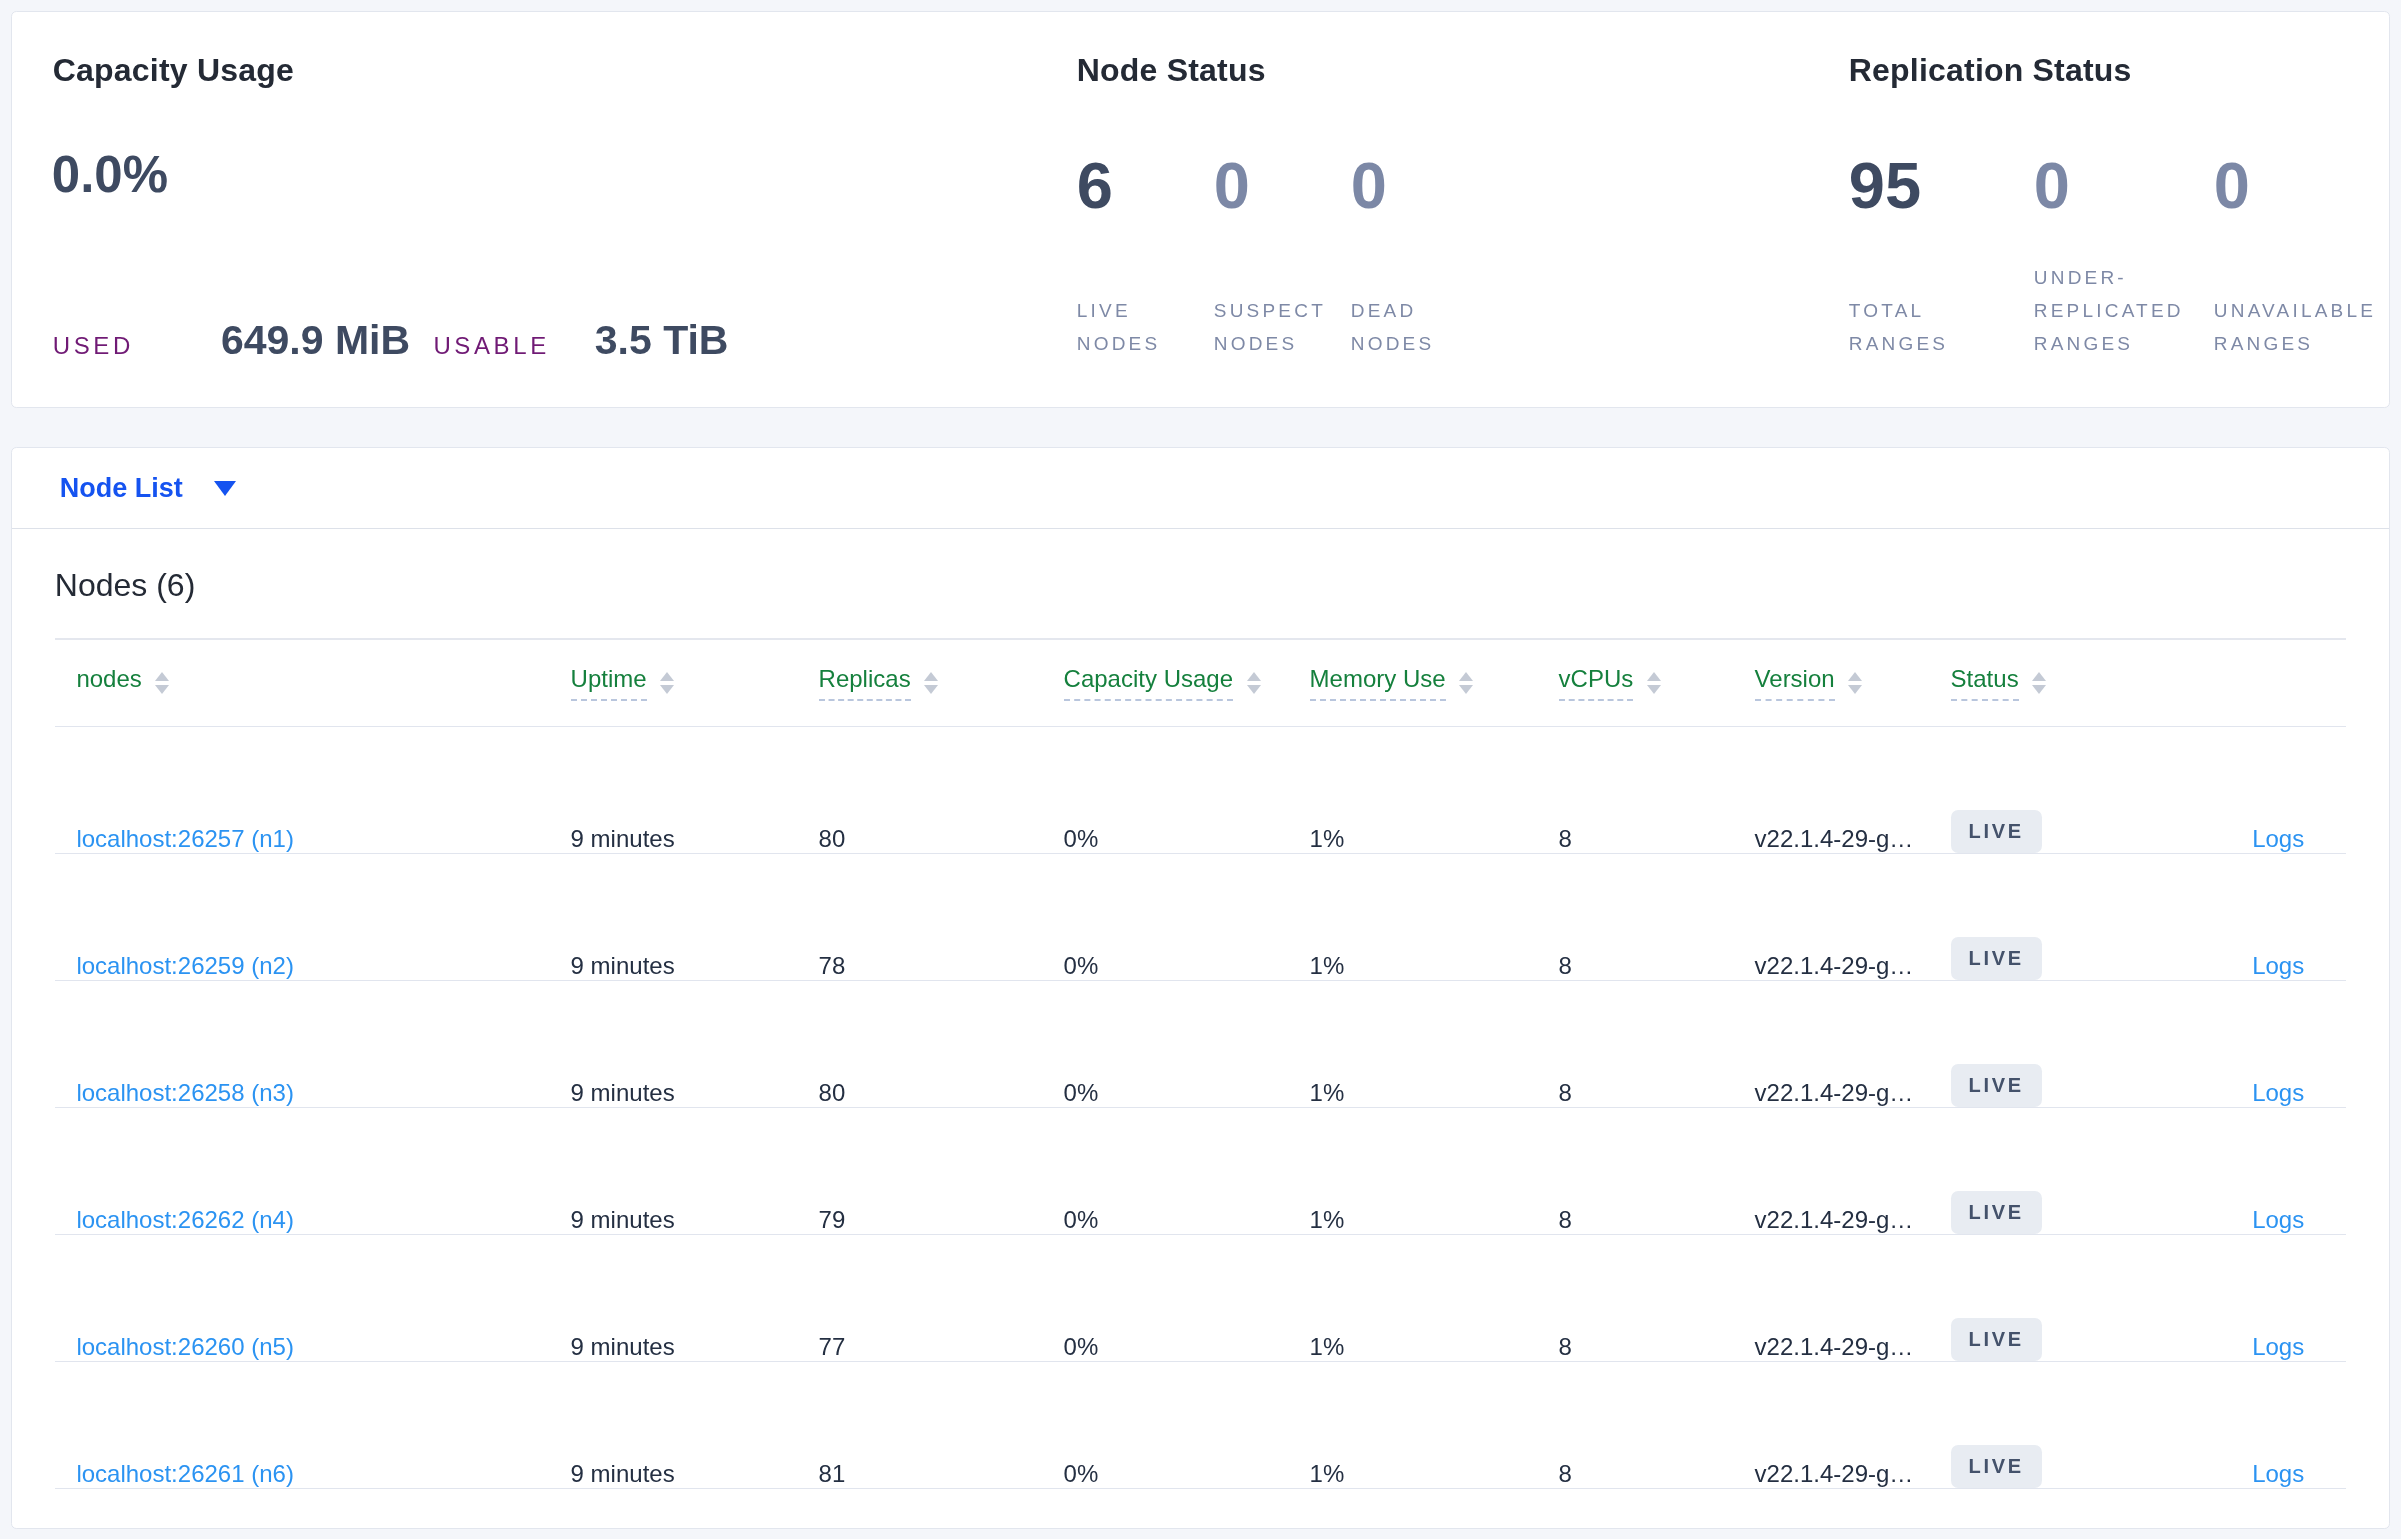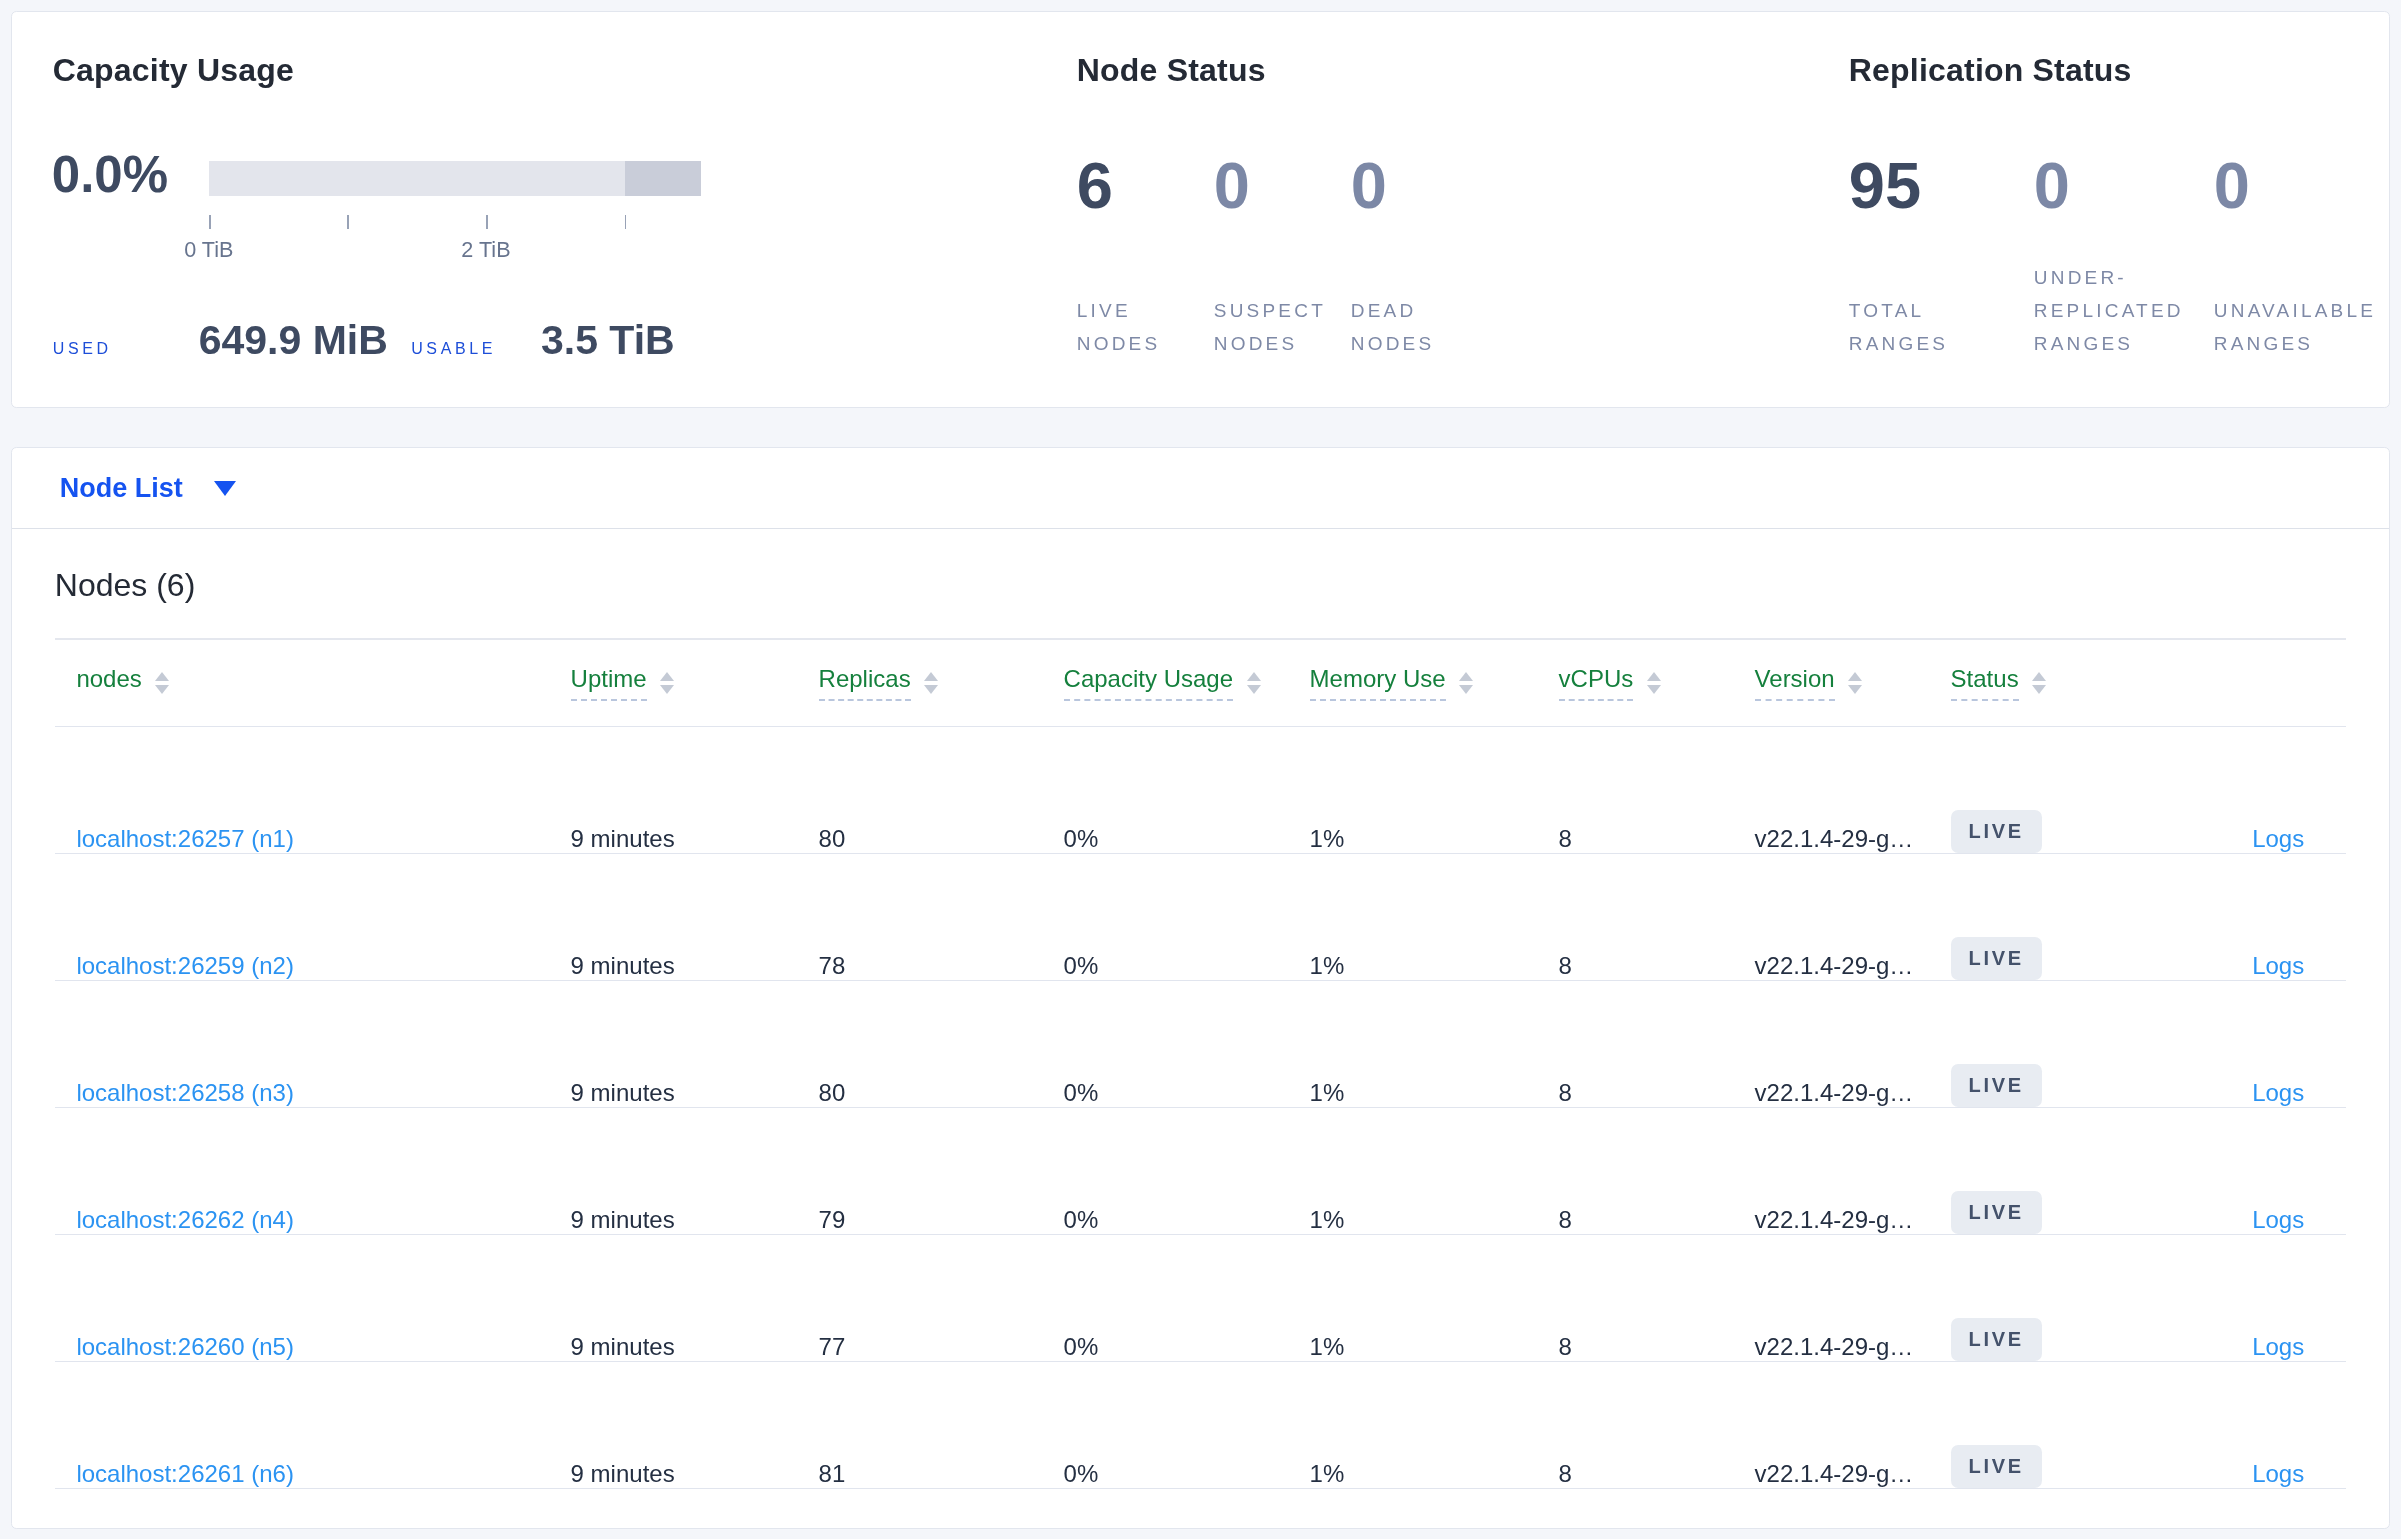--- a/index.html
+++ b/index.html
@@ -34,21 +34,21 @@
   .bar-dark { position:absolute; right:0; top:0; bottom:0; background:#c9cdd9; }
   .bar-tick { position:absolute; top:54px; width:1.8px; height:14.4px; background:#98a2b6; }
   .bar-tick-label {
     position:absolute; top:76px; transform:translateX(-50%);
     font-size:21.6px; color:#67748e; white-space:nowrap;
   }
   .cap-usage {
     position:absolute; left:41px; top:305px;
     display:flex; align-items:baseline; white-space:nowrap;
   }
-  .kv-label { font-size:16px; letter-spacing:3.6px; color:#1d4ed8; font-weight:400; }
+  .kv-label { font-size:24px; letter-spacing:3.6px; color:#701a75; font-weight:400; }
   .kv-value { font-size:41px; font-weight:700; color:#3e4a61; }
   .g1 { margin-right:87px; } .g2 { margin-right:23.4px; } .g3 { margin-right:45px; }
 
   .stat-num {
     position:absolute; top:141px; font-size:65px; font-weight:700; line-height:1;
     color:#7c88a6;
   }
   .stat-num.strong { color:#3e4a61; }
   .stat-label {
     position:absolute; top:240px; height:108px;
@@ -101,32 +101,20 @@
   }
 </style>
 </head>
 <body>
 
 <section class="card card-summary">
 
   <h3 class="sec-title t-cap">Capacity Usage</h3>
   <div class="cap-big">0.0%</div>
 
-  <div class="cap-bar">
-    <div class="bar-track">
-      <div class="bar-used" style="width: 0%;"></div>
-      <div class="bar-dark" style="width: 15.493%;"></div>
-    </div>
-    <div class="bar-tick" style="left: 0%;"></div>
-    <div class="bar-tick" style="left: 28.169%;"></div>
-    <div class="bar-tick" style="left: 56.338%;"></div>
-    <div class="bar-tick" style="left: 84.507%;"></div>
-    <div class="bar-tick-label" style="left: 0%;">0 TiB</div>
-    <div class="bar-tick-label" style="left: 56.338%;">2 TiB</div>
-  </div>
 
   <div class="cap-usage">
     <span class="kv-label g1">USED</span>
     <span class="kv-value g2">649.9 MiB</span>
     <span class="kv-label g3">USABLE</span>
     <span class="kv-value">3.5 TiB</span>
   </div>
 
   <h3 class="sec-title t-ns">Node Status</h3>
   <div class="stat-num strong ns0">6</div>

